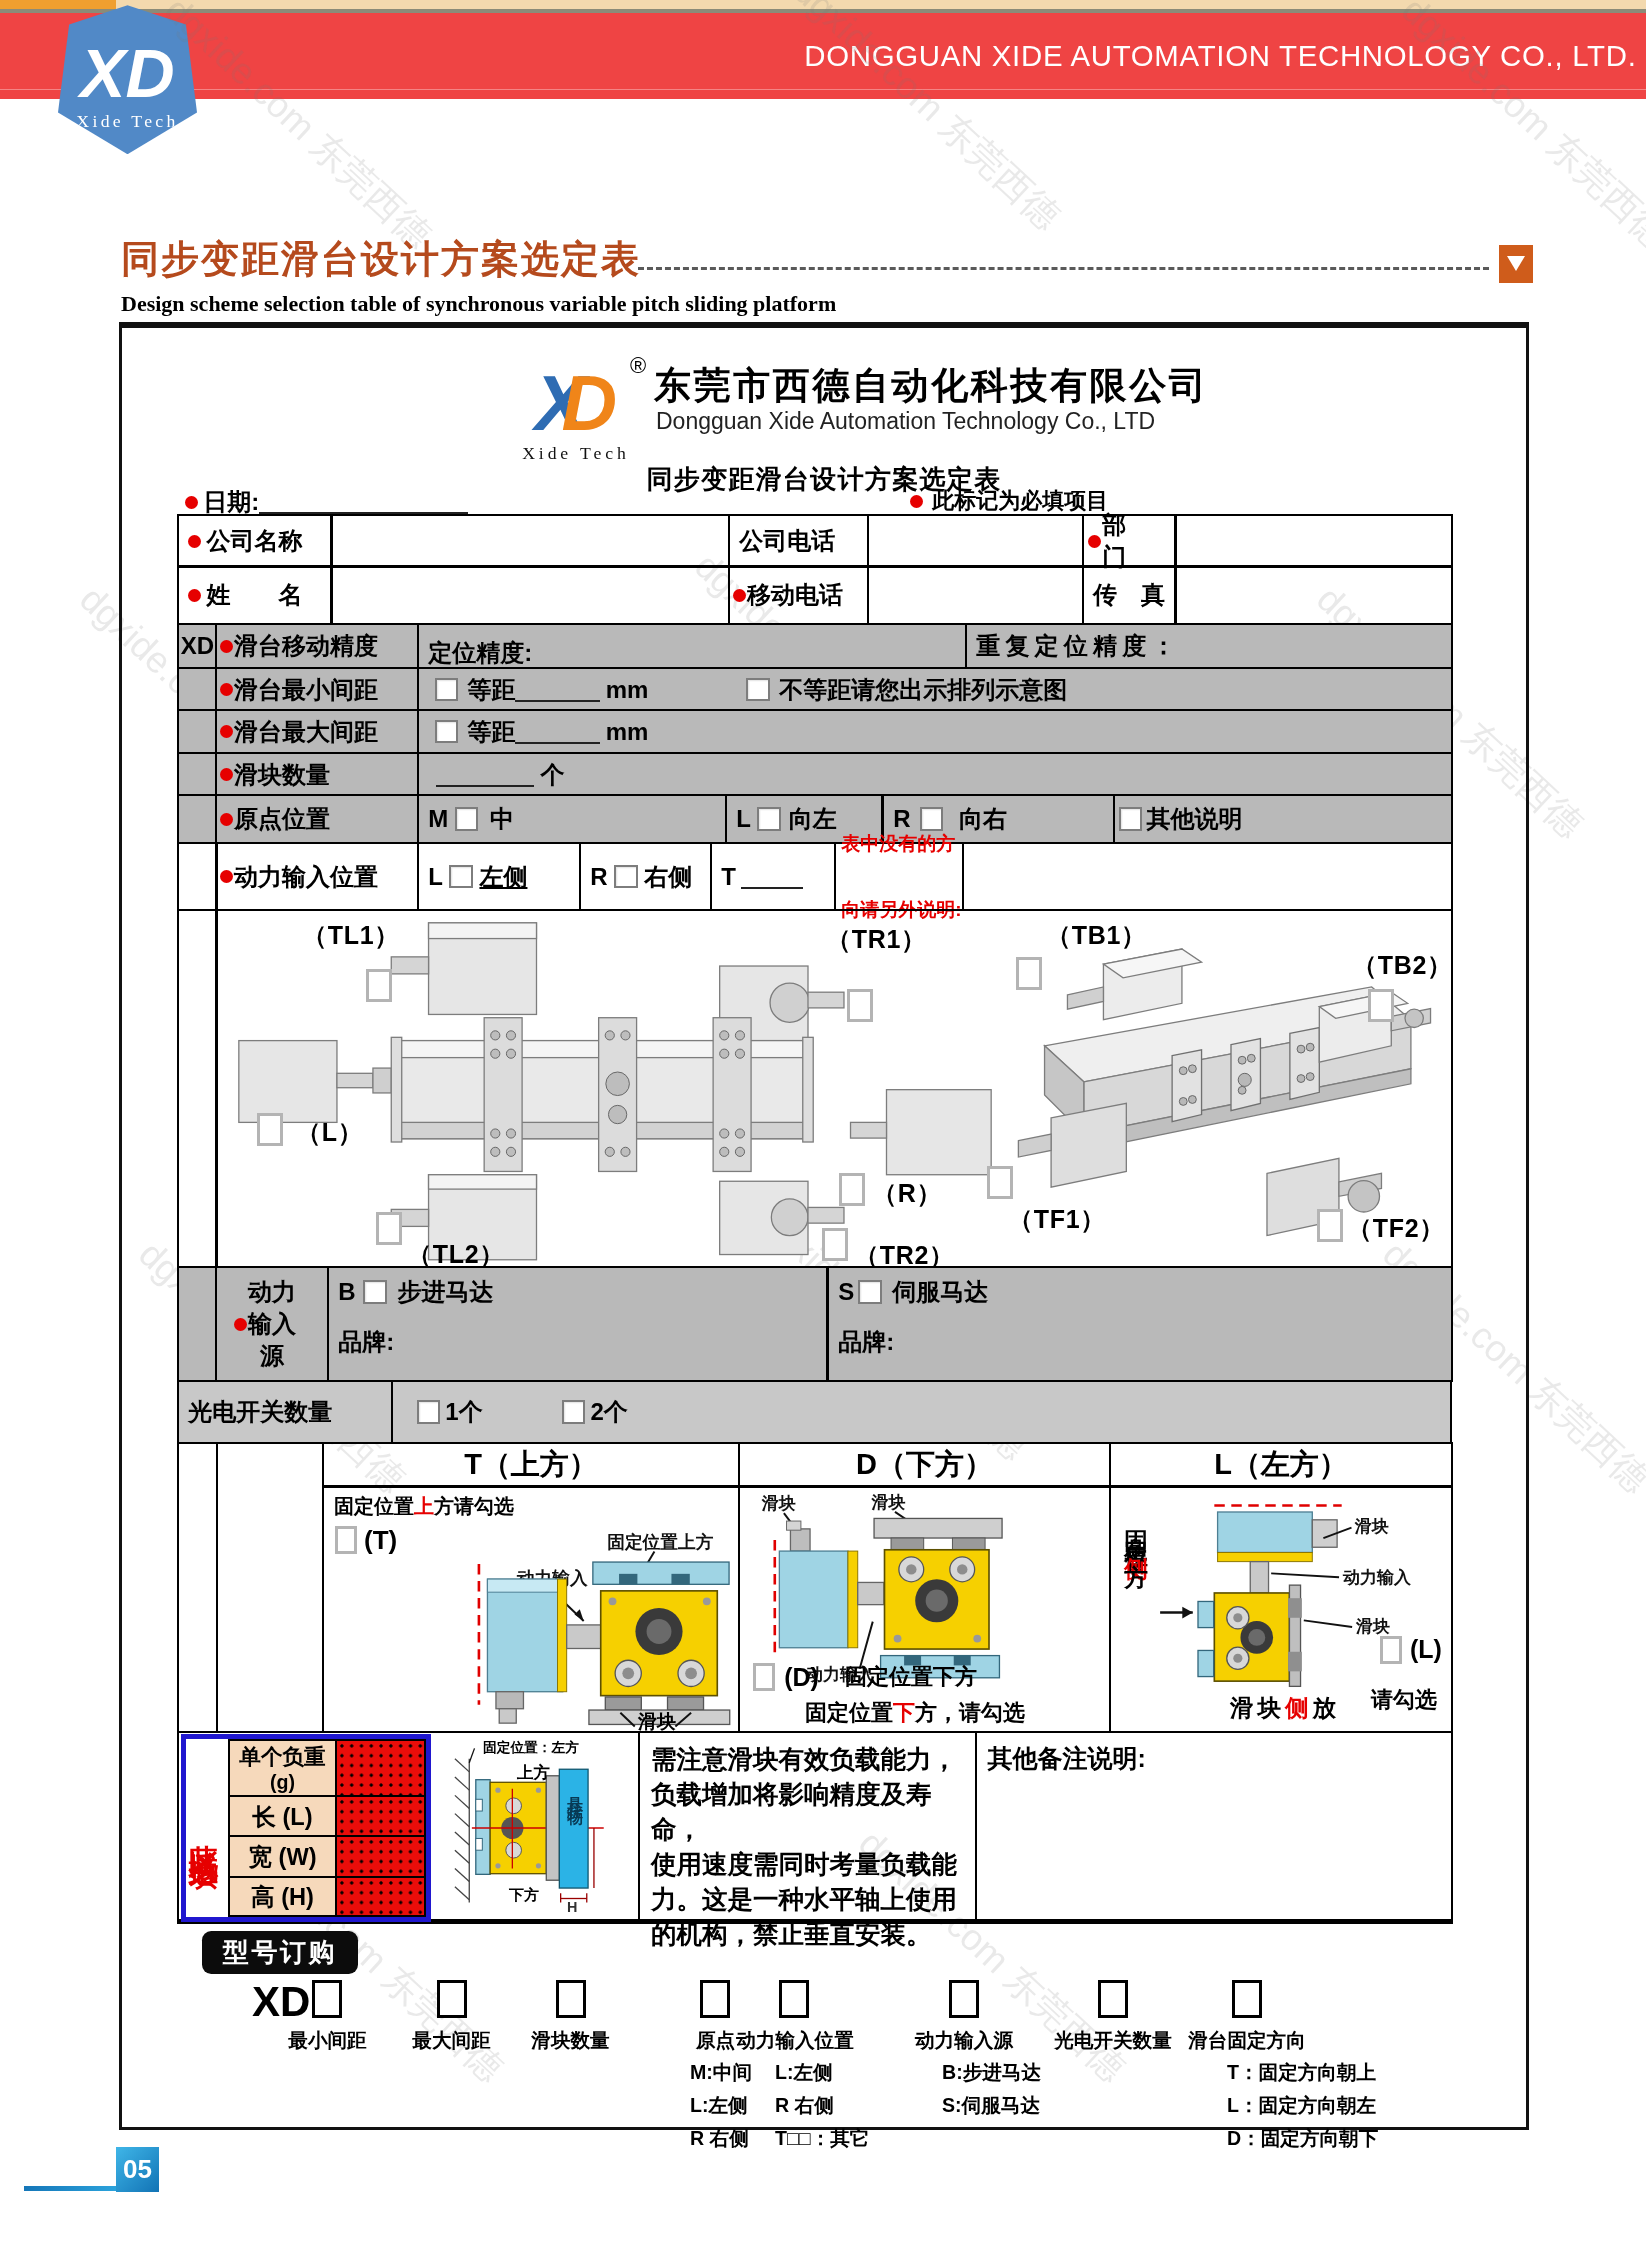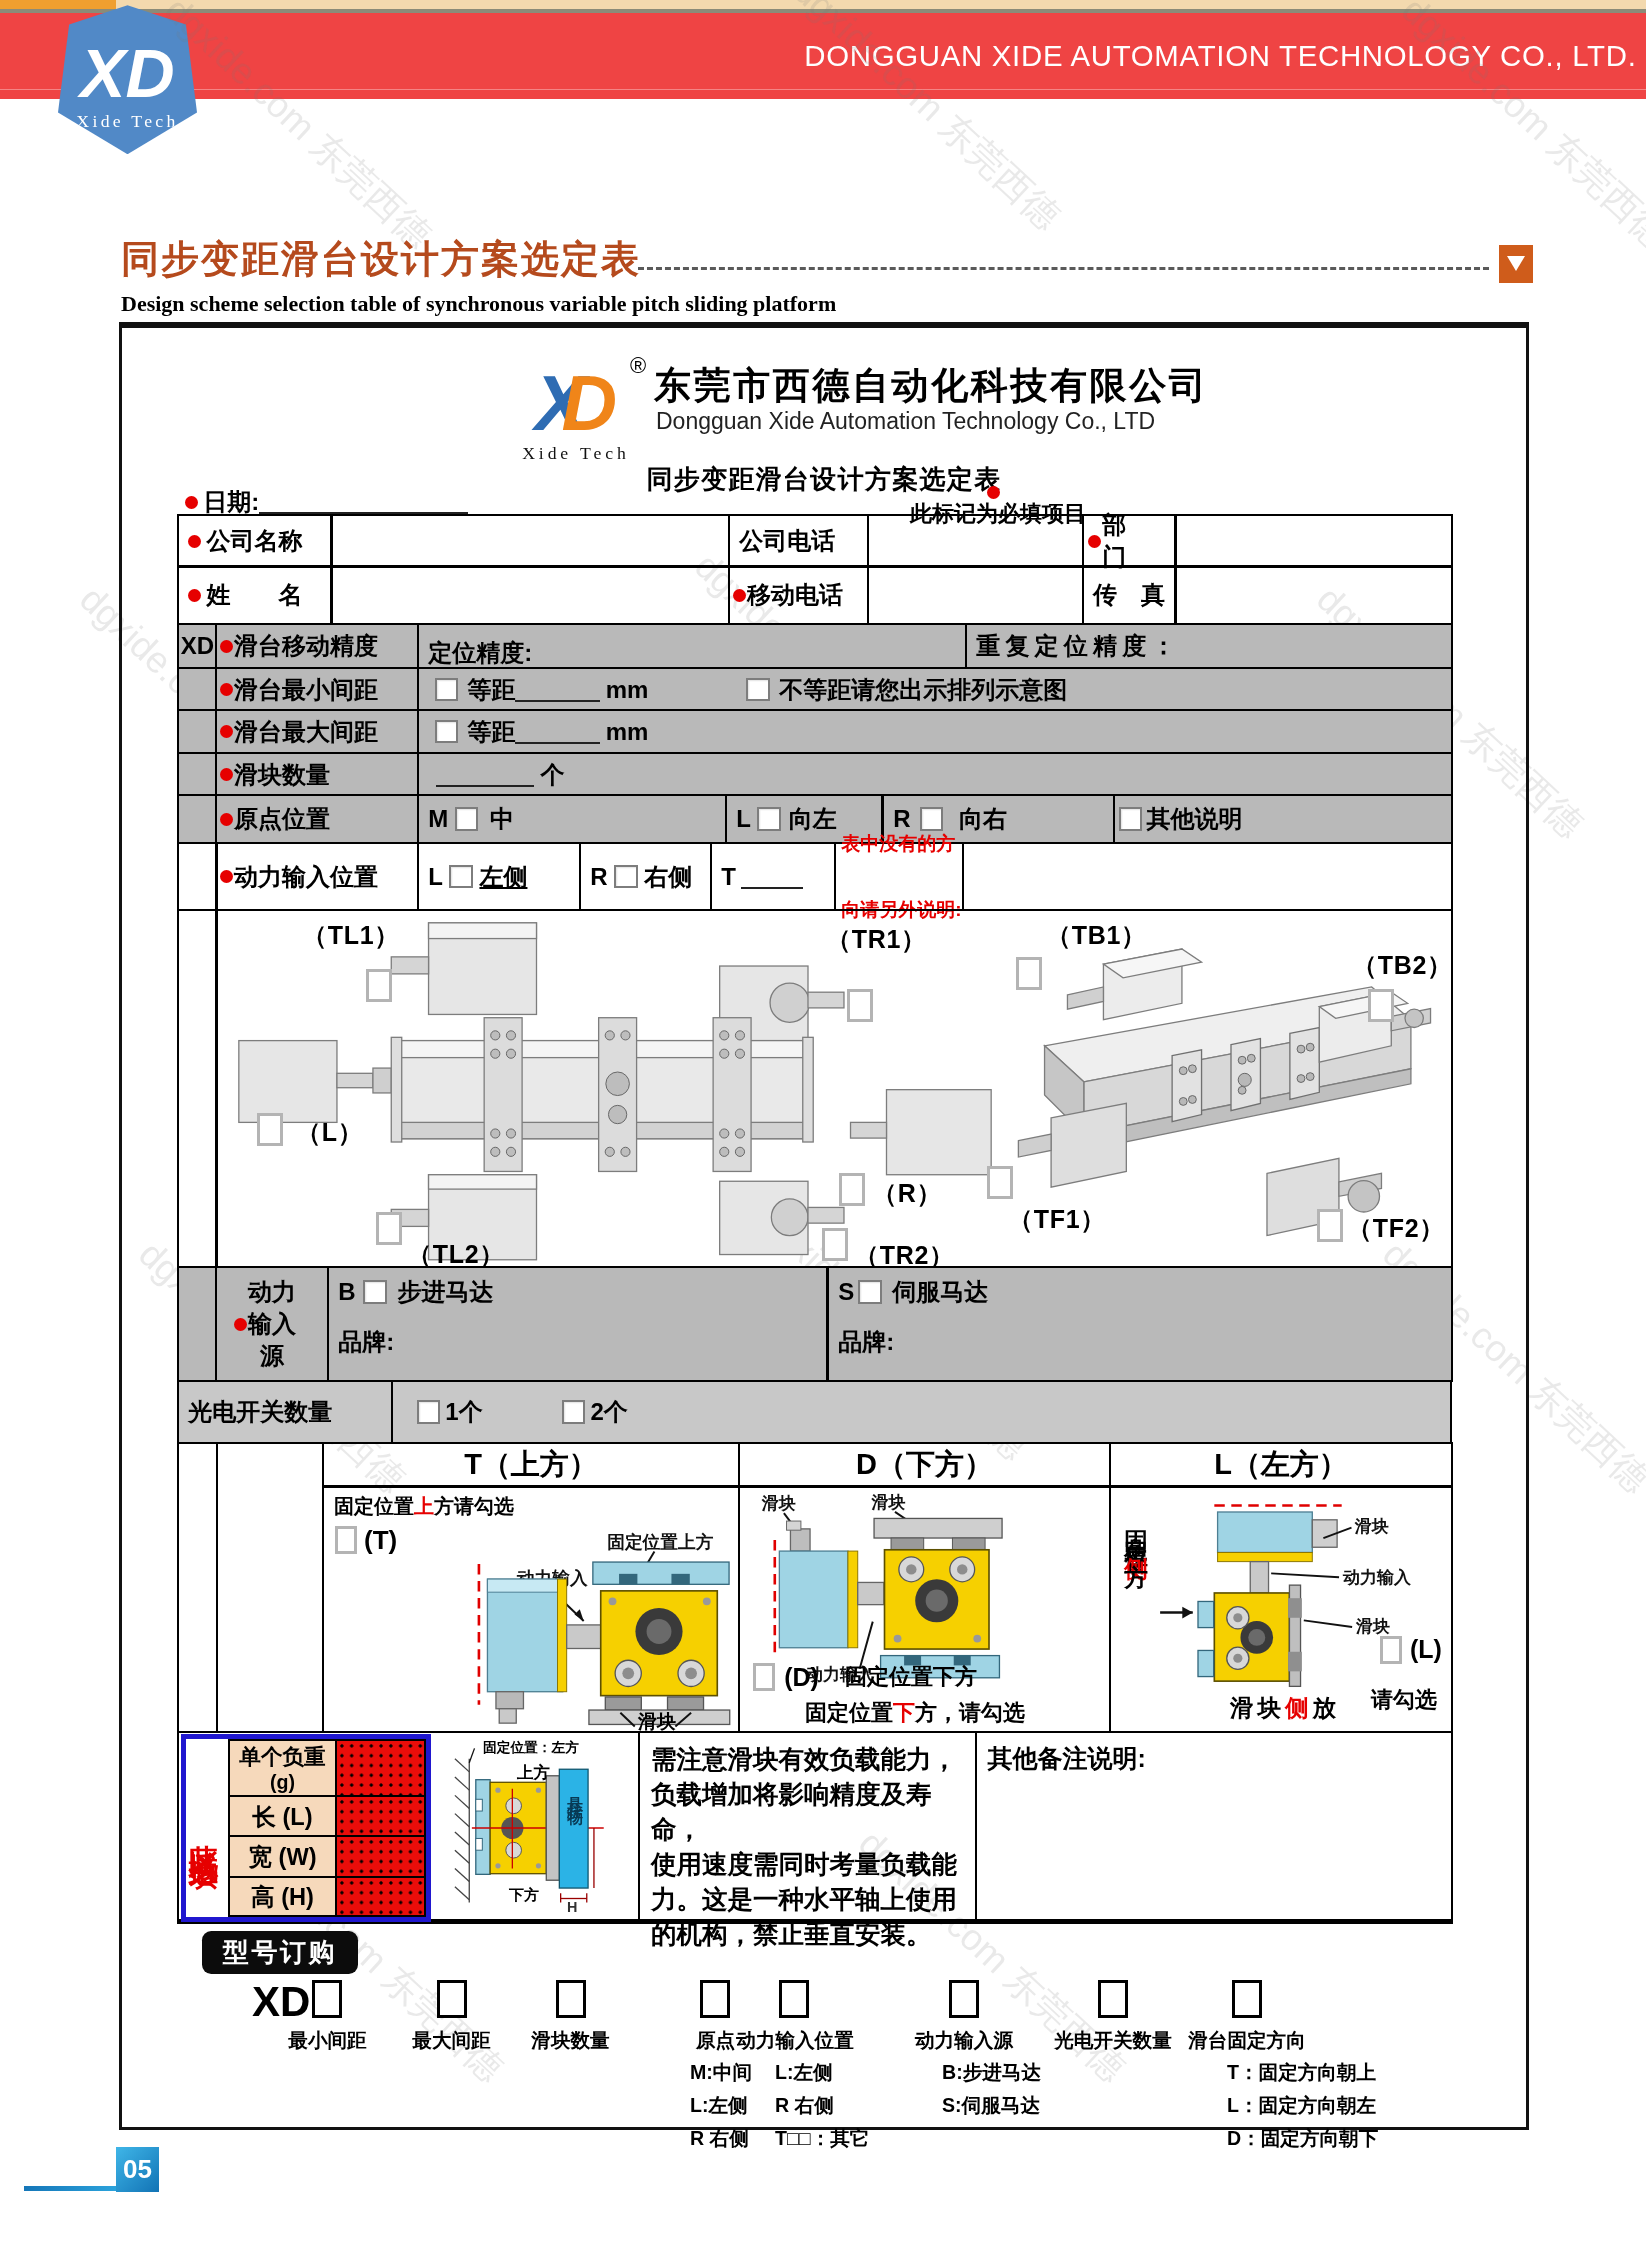--- a/index.html
+++ b/index.html
@@ -70,21 +70,21 @@
   <div class="abs" style="left:630px;top:353px;font-size:22px;">®</div>
   <div class="abs" style="left:654px;top:361px;font-size:37px;font-weight:600;letter-spacing:2.6px;">东莞市西德自动化科技有限公司</div>
   <div class="abs" style="left:656px;top:408px;font-size:23px;color:#222;">Dongguan Xide Automation Technology Co., LTD</div>
   <div class="abs" style="left:119px;top:462px;width:1410px;text-align:center;font-size:26px;font-weight:600;letter-spacing:1.3px;">同步变距滑台设计方案选定表</div>
 
   <div class="abs" style="left:185px;top:486px;display:flex;align-items:center;">
     <span class="dot"></span>
     <span class="lbl">日期:</span>
     <span class="ul" style="width:209px;"></span>
   </div>
-  <div class="abs" style="left:910px;top:486px;display:flex;align-items:center;flex-direction:column;">
+  <div class="abs" style="left:910px;top:486px;display:flex;align-items:center;">
     <span class="dot" style="margin-right:9.2px;"></span>
     <span class="lbl" style="font-size:22px;">此标记为必填项目</span>
   </div>
 
   <div class="cell pad" style="left:177px;top:514px;width:156px;height:54px;border-width:2.6px;">
     <span class="dot"></span>
       <span class="lbl">公司名称</span>
   </div>
   <div class="cell" style="left:330px;top:514px;width:400px;height:54px;"></div>
   <div class="cell pad" style="left:728px;top:514px;width:141px;height:54px;">

